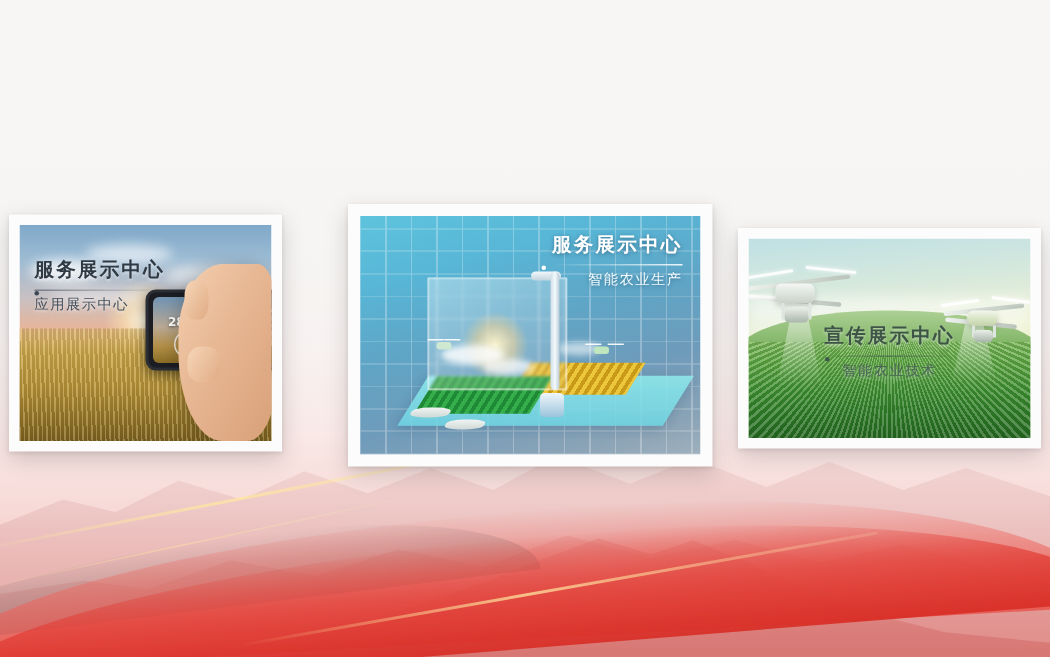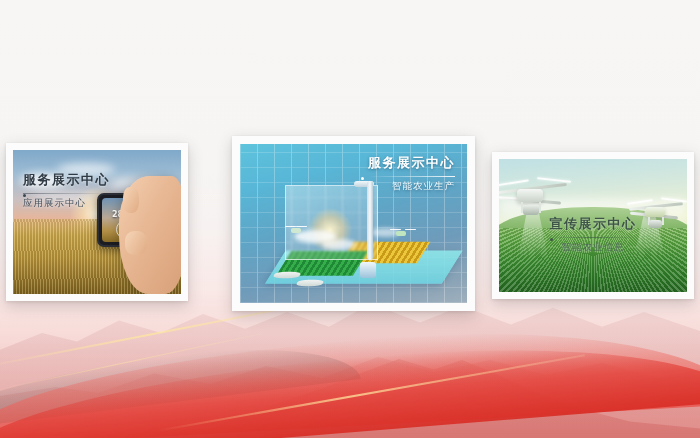--- a/index.html
+++ b/index.html
@@ -281,18 +281,18 @@
         <div class="bd-body" style="left:18px;top:11px;width:20px;height:10px;background:linear-gradient(180deg,#f2f7ec,#c4d4a8);"></div>
         <div class="bd-leg" style="left:21px;top:21px;height:8px;"></div>
         <div class="bd-leg" style="left:35px;top:21px;height:8px;"></div>
         <div class="bd-tank" style="left:22px;top:24px;width:13px;height:8px;"></div>
       </div>
 
       <div class="ctext">
         <div class="ctitle">宣传展示中心</div>
         <div class="csep"></div>
         <div class="cdot"></div>
-        <div class="csub">智能农业信息</div>
+        <div class="csub">智能农业技术</div>
       </div>
     </div>
   </div>
 
 </div>
 
 </body></html>

